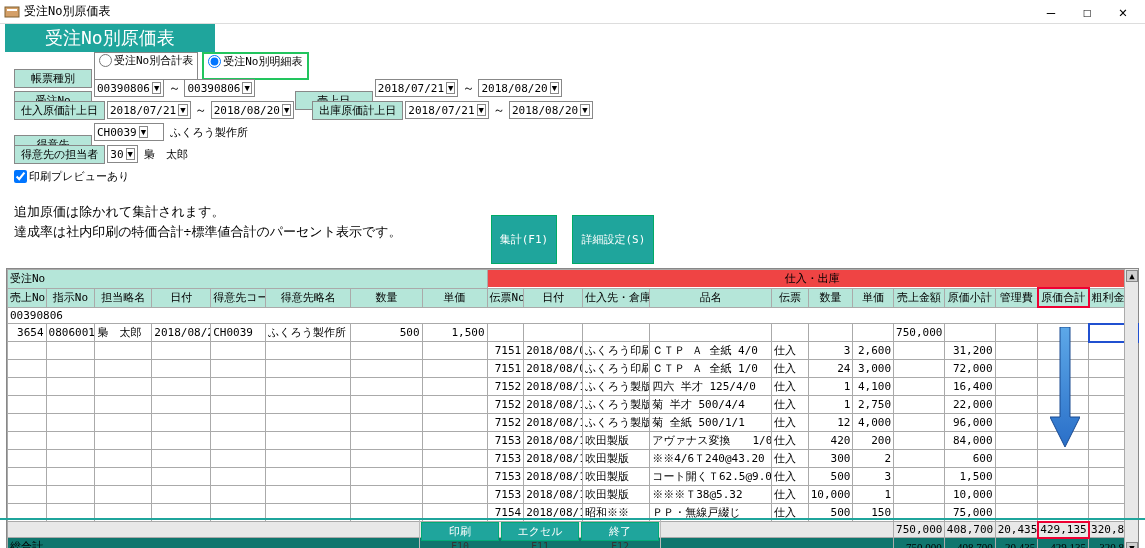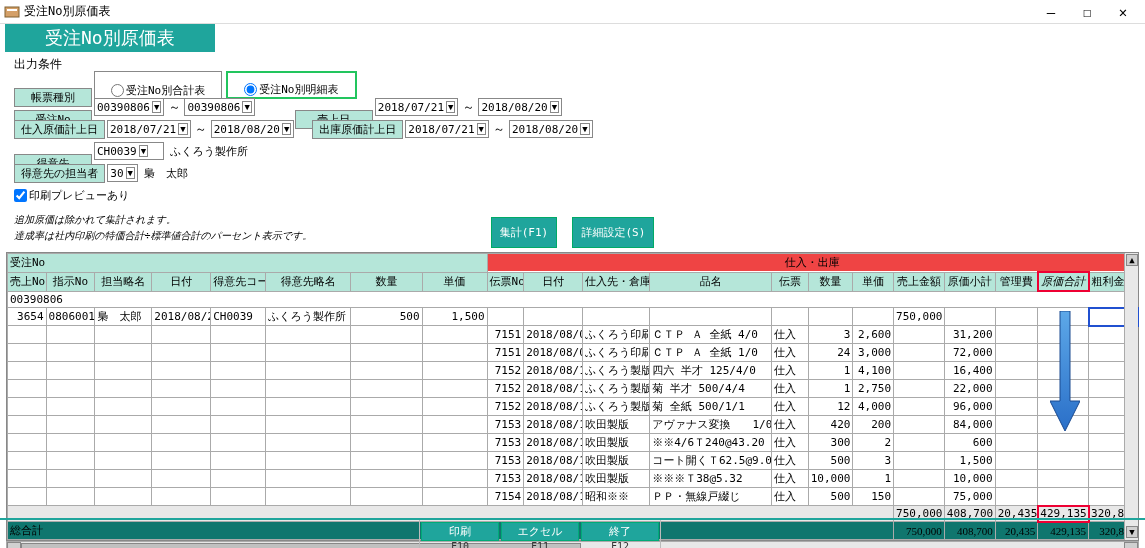--- a/index.html
+++ b/index.html
@@ -16,46 +16,46 @@
 .header-bar { height: 28px; background: #fff; }
 .header-title { display: inline-block; background: #1fa59c; color: #fff; font-size: 18px; padding: 2px 40px; margin-left: 5px; }
 
 
 .cond { padding: 4px 14px 2px 14px; }
 .cond-label { font-size: 12px; margin-bottom: 2px; display: block; }
 .cond-row { display: flex; align-items: center; margin-bottom: 2px; height: 20px; }
 .fld-label { background: #b5e6d9; border: 1px solid #888; padding: 1px 6px; min-width: 60px; text-align: center; margin-right: 2px; font-size: 11px; }
 .fld-label.w1 { min-width: 78px; margin-top: 24px; }
 .fld-label.w2 { min-width: 90px; }
-.radio-group { display: inline-flex; align-items: flex-end; border: 1px solid #888; padding: 0 16px; height: 28px; margin-right: 4px; }
+.radio-group { display: inline-flex; align-items: flex-start; border: 1px solid #888; padding: 0 4px; height: 28px; margin-right: 4px; }
 .radio-group.hl { border: 2px solid #22c55e; }
 .radio-item { display: inline-flex; align-items: center; font-size: 11px; }
 .radio-item input { margin-right: 2px; }
 .inputbox { border: 1px solid #888; padding: 0 2px; font-size: 11px; height: 18px; background: #fff; display: inline-flex; align-items: center; }
 .inputbox .dd { margin-left: 2px; font-size: 9px; cursor: pointer; border: 1px solid #888; padding: 0 1px; line-height: 10px; }
 .tilde { margin: 0 4px; }
 .static-text { margin-left: 6px; font-size: 11px; }
 .chk { display: inline-flex; align-items: center; font-size: 11px; }
 .chk input { margin-right: 2px; }
-.note { font-size: 10px; margin: 4px 0 2px 14px; font-style: italic; }
+.note { font-size: 13px; margin: 13px 0 2px 14px; }
 .btn-row { text-align: center; margin-top: -28px; }
-.actbtn { background: #1fa59c; color: #fff; border: 1px solid #0a6; padding: 7px 8px; font-size: 11px; cursor: pointer; margin: 0 4px; }
+.actbtn { background: #1fa59c; color: #fff; border: 1px solid #0a6; padding: 16px 8px; font-size: 11px; cursor: pointer; margin: 0 4px; }
 
 
 .grid-wrap { border: 1px solid #888; margin: 4px 6px 0 6px; position: relative; }
 .grid { border-collapse: collapse; width: 100%; table-layout: fixed; font-size: 11px; }
 .grid th, .grid td { border: 1px solid #aaa; padding: 1px 2px; overflow: hidden; white-space: nowrap; height: 16px; }
 .grid th { background: #b5e6d9; font-weight: normal; text-align: center; }
 .grid th.span { background: #ef4444; }
 .grid td { text-align: right; }
 .grid td.l { text-align: left; }
 .grid tr.grouphdr td { background: #fff; text-align: left; }
 .grid tr.subtotal td { background: #e8e8e8; }
 .grid tr.grand td { background: #0f766e; font-family: Liberation Serif, serif; }
-.hl-col { border: 2px solid #e03 !important; font-style: italic; }
+.hl-col { border: 2px solid #e03 !important; }
 .hl-cell { outline: 2px solid #e03; outline-offset: -1px; }
 .blue-box { outline: 2px solid #2050d0; outline-offset: -1px; }
 
 
 .c-urino { width: 38px; } .c-sijino { width: 48px; } .c-tanto { width: 56px; } .c-date1 { width: 58px; }
 .c-tcode { width: 54px; } .c-tname { width: 84px; } .c-qty { width: 70px; } .c-tanka { width: 64px; }
 .c-denno { width: 36px; } .c-date2 { width: 58px; } .c-shiire { width: 66px; } .c-hinmei { width: 120px; }
 .c-denpyo { width: 36px; } .c-qty2 { width: 44px; } .c-tanka2 { width: 40px; } .c-urikin { width: 50px; }
 .c-genka { width: 50px; } .c-kanri { width: 42px; } .c-gengokei { width: 50px; } .c-arari { width: 48px; }
 
@@ -94,21 +94,20 @@
     <div class="winbtn">☐</div>
     <div class="winbtn">✕</div>
   </div>
 </div>
 
 <div class="header-bar">
   <div class="header-title">受注No別原価表</div>
 </div>
 
 <div class="cond">
-  <span class="cond-label">出力条件</span>
 
   <div class="cond-row">
     <span class="fld-label w1">帳票種別</span>
     <span class="radio-group">
       <label class="radio-item">
           <input type="radio" name="ft" style="">
           <span>受注No別合計表</span>
         </label>
     </span>
     <span class="radio-group hl">

